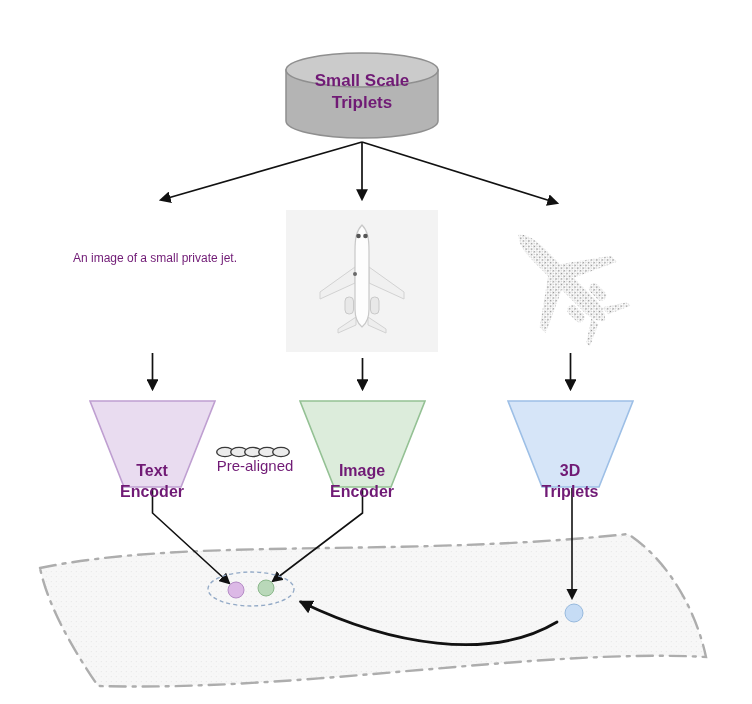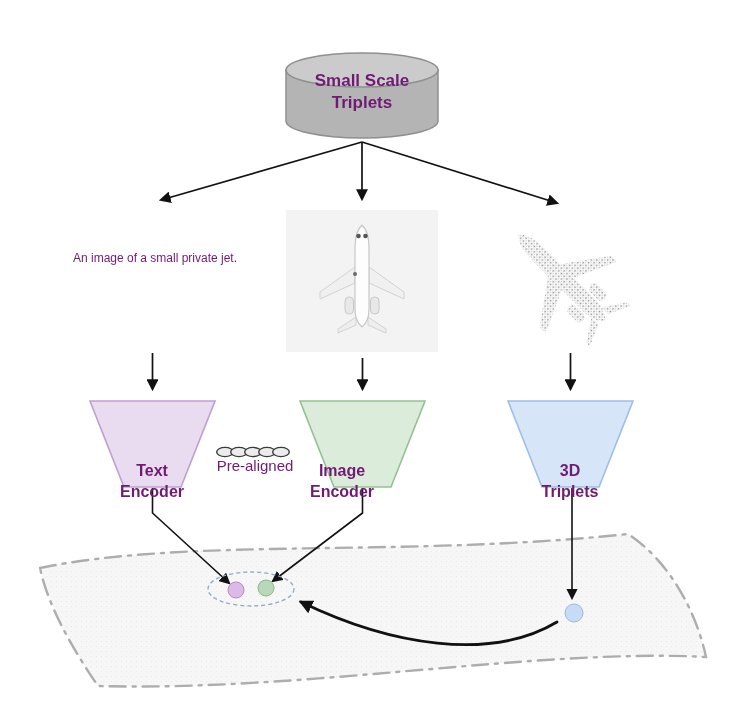--- a/index.html
+++ b/index.html
@@ -9,21 +9,21 @@
     font-family:"Liberation Sans",sans-serif;
   }
   .abs{position:absolute;}
   .label{color:#701a75;text-align:center;}
   #diagram-svg{position:absolute;left:0;top:0;z-index:1;}
   .html-layer{z-index:2;}
   #cyl-label{left:292px;top:70px;width:140px;font-weight:bold;font-size:17px;line-height:1.3;}
   #caption{left:57px;top:250px;width:196px;font-size:12px;line-height:1.35;}
   .enc-label{top:413px;width:76px;font-weight:bold;font-size:16px;line-height:1.3;margin-top:48px;}
   #enc-text-label{left:114px;}
-  #enc-image-label{left:304px;}
+  #enc-image-label{left:324px;}
   #enc-3d-label{left:532px;}
   #prealigned{left:193px;top:457px;width:124px;font-size:15px;}
   #imgbox{left:286px;top:210px;width:152px;height:142px;background:#f3f3f3;}
 </style>
 </head>
 <body>
 
 <svg id="diagram-svg" width="752" height="704" viewBox="0 0 752 704">
   <defs>
     <marker id="arrow" viewBox="0 0 8 8" refX="6.5" refY="4" markerWidth="7" markerHeight="7" orient="auto">

